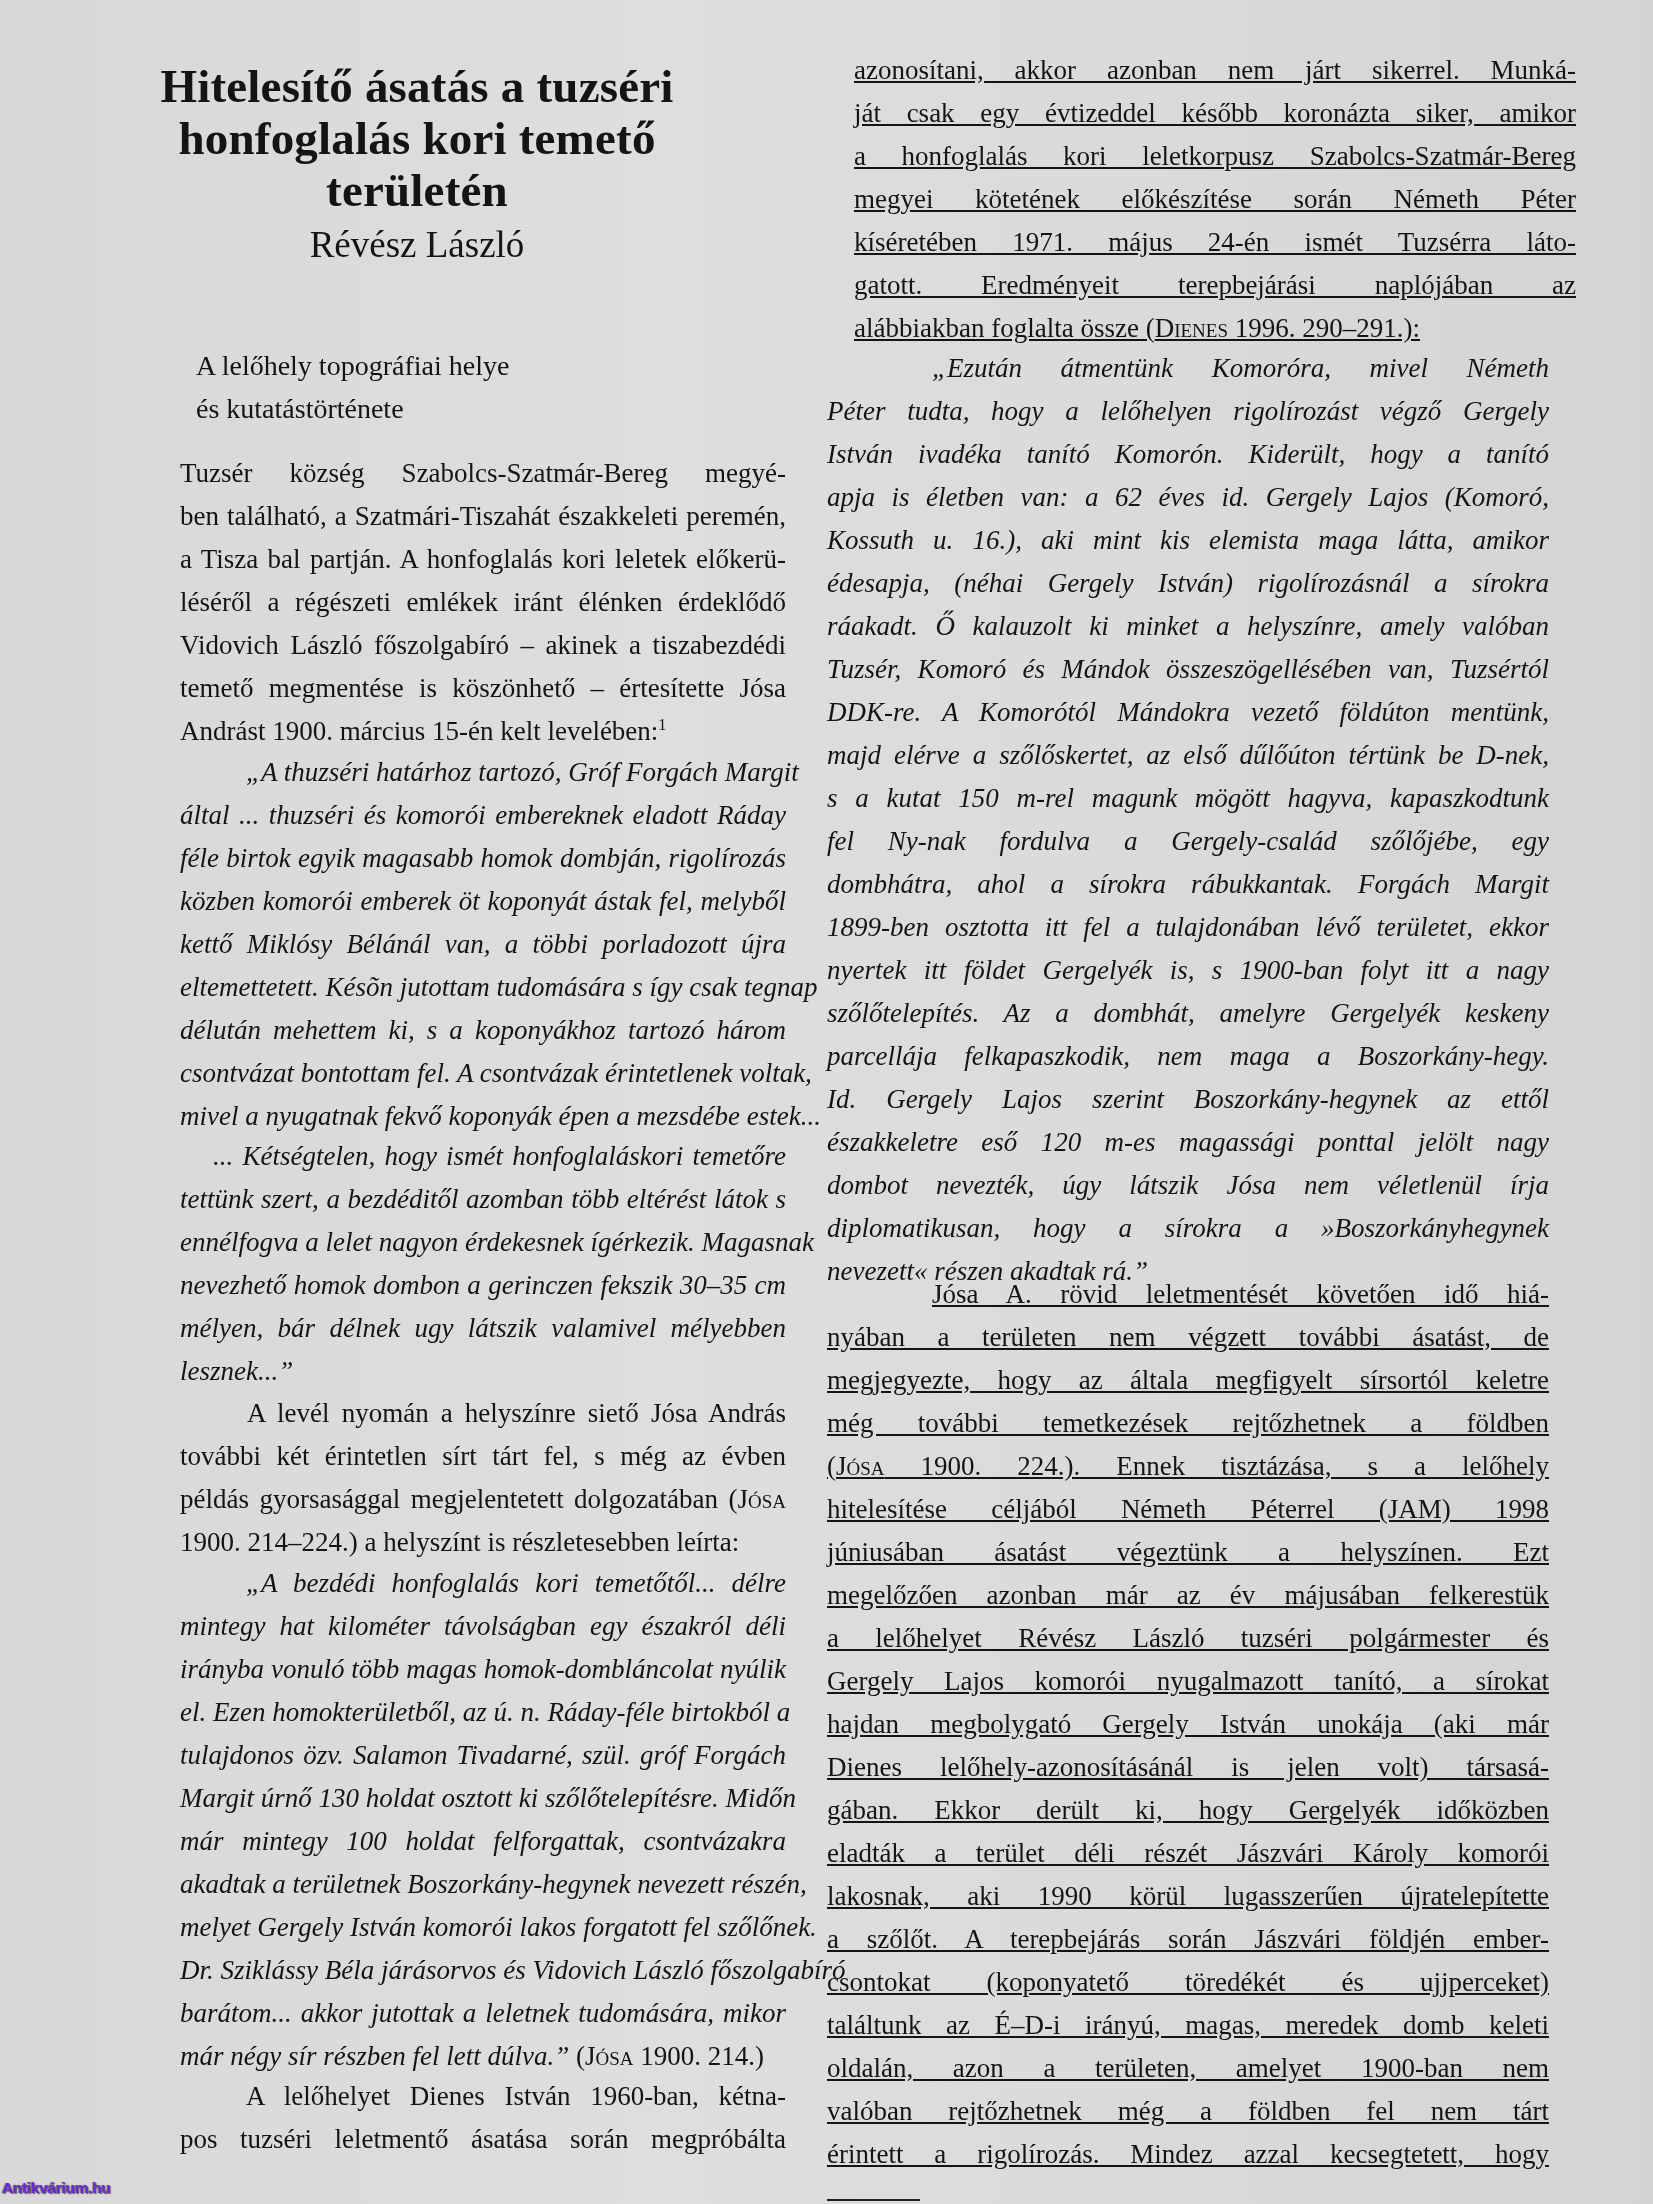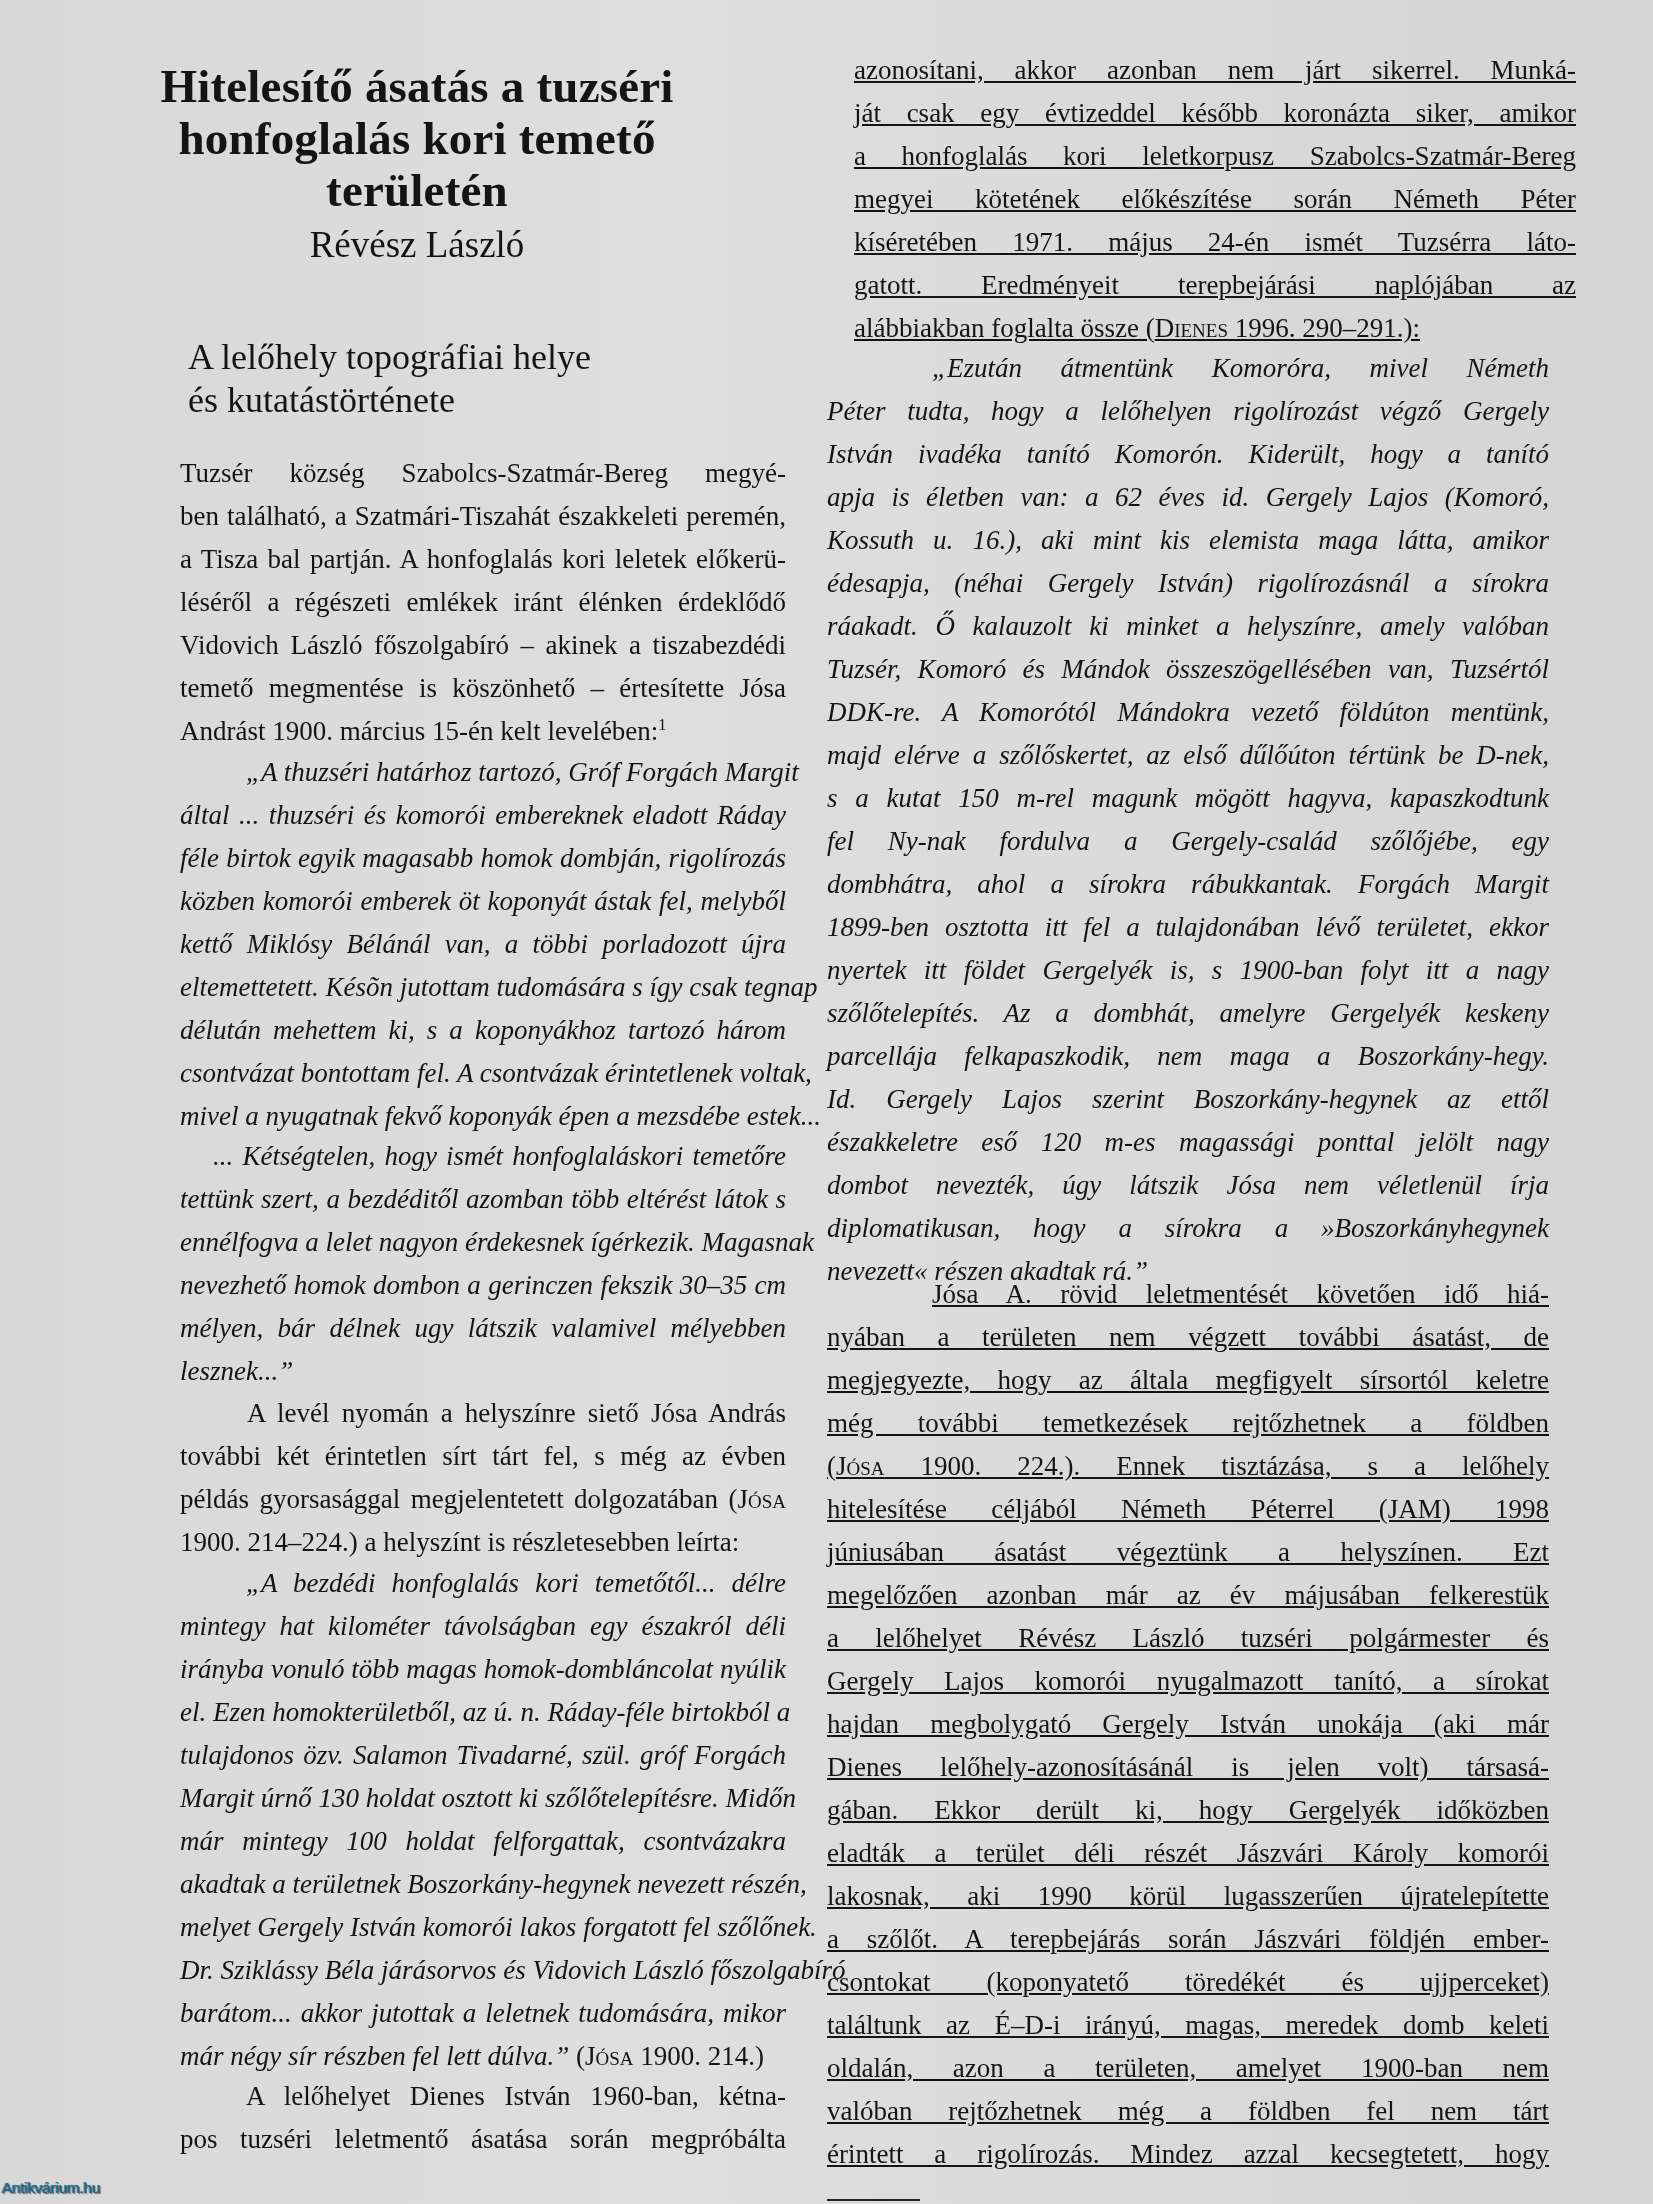--- a/index.html
+++ b/index.html
@@ -38,23 +38,23 @@
     }
     .author {
       font-size: 37px;
       line-height: 45px;
       margin-top: 5.8px;
     }
     .section-heading {
       position: absolute;
       left: 180px;
       top: 328px;
-      font-size: 36px;
+      font-size: 28px;
       line-height: 43px;
-      margin: 8px;
+      margin: 16px;
       font-weight: normal;
     }
     .text {
       position: absolute;
       font-size: 27px;
       line-height: 43px;
       text-align: justify;
       text-align-last: auto;
       margin: 0;
     }
@@ -73,23 +73,23 @@
     }
     .sc {
       font-variant: small-caps;
     }
     sup { font-size: 60%; vertical-align: super; line-height: 0; }
     .watermark {
       position: absolute;
       left: 1.9px;
       top: 2179px;
       font-family: "Liberation Sans", "DejaVu Sans", sans-serif;
-      font-weight: normal;
+      font-weight: bold;
       font-size: 15.5px;
-      color: #0369a1;
+      color: #6d28d9;
       text-shadow: 1px 1px 1px #555, -1px 0 1px #777;
       letter-spacing: -0.3px;
     }
     .footnote-rule {
       position: absolute;
       left: 827px;
       top: 2199px;
       width: 93px;
       height: 1.9px;
       background: #222;

